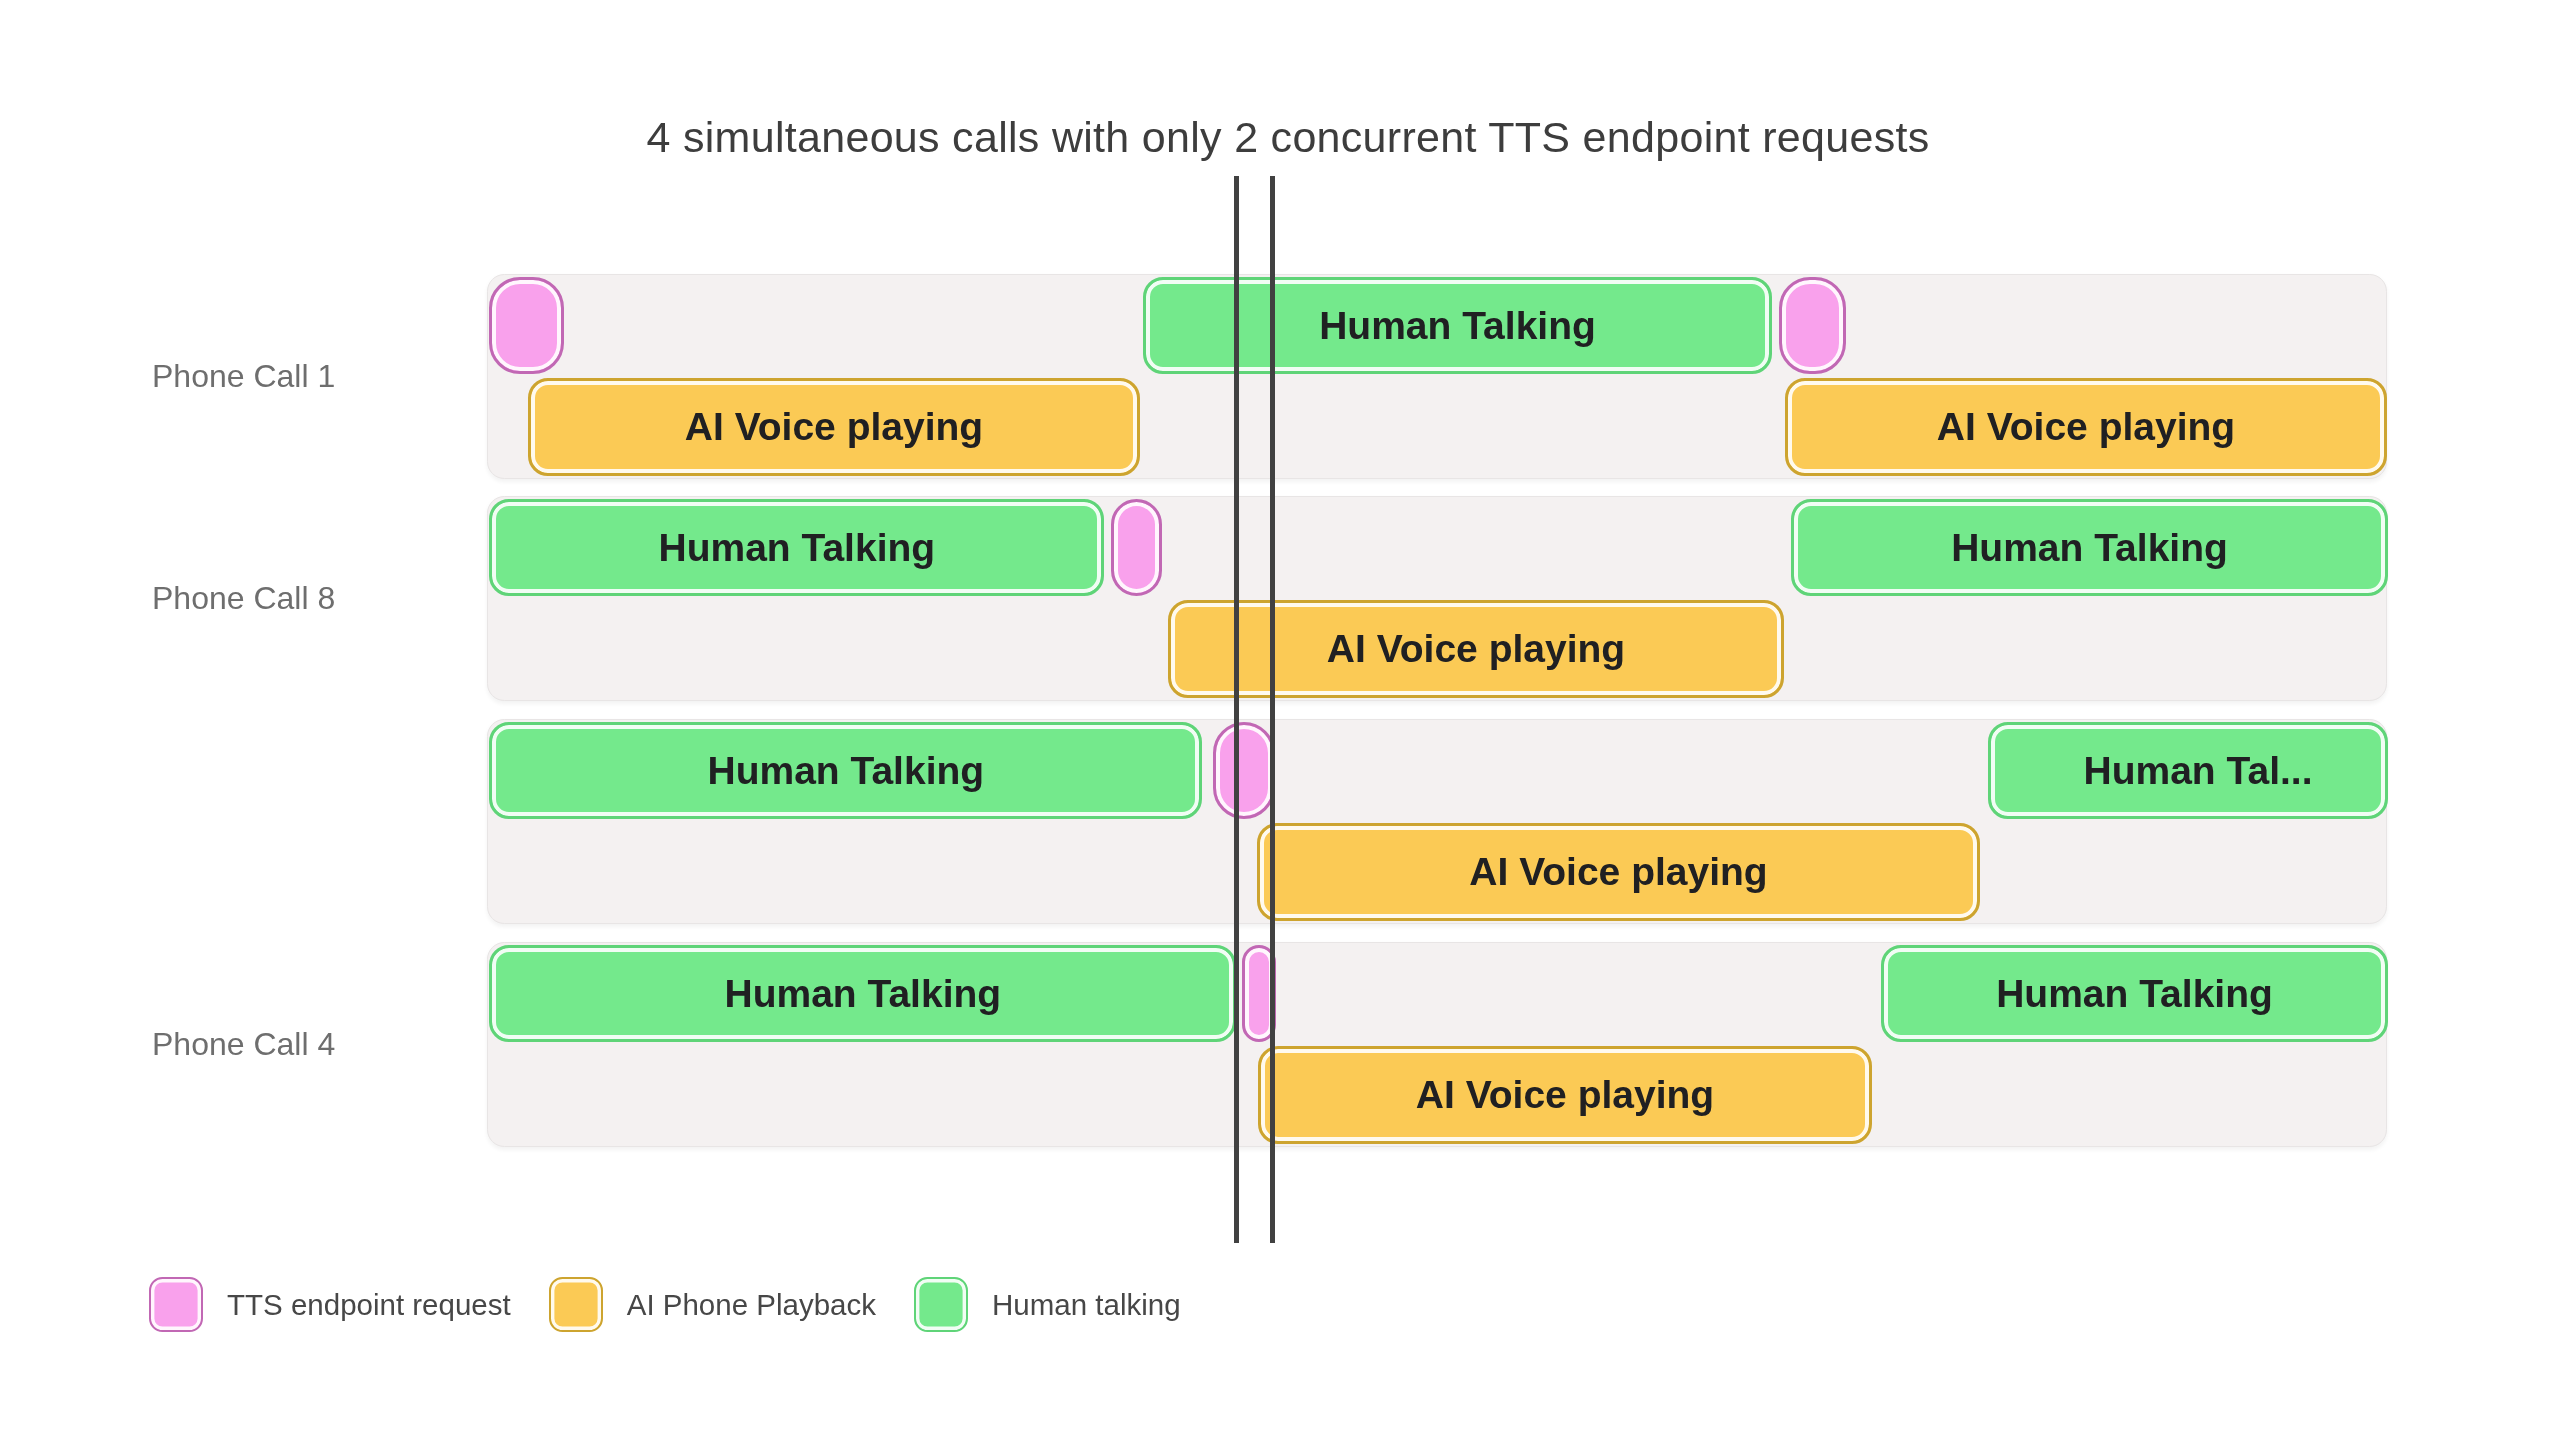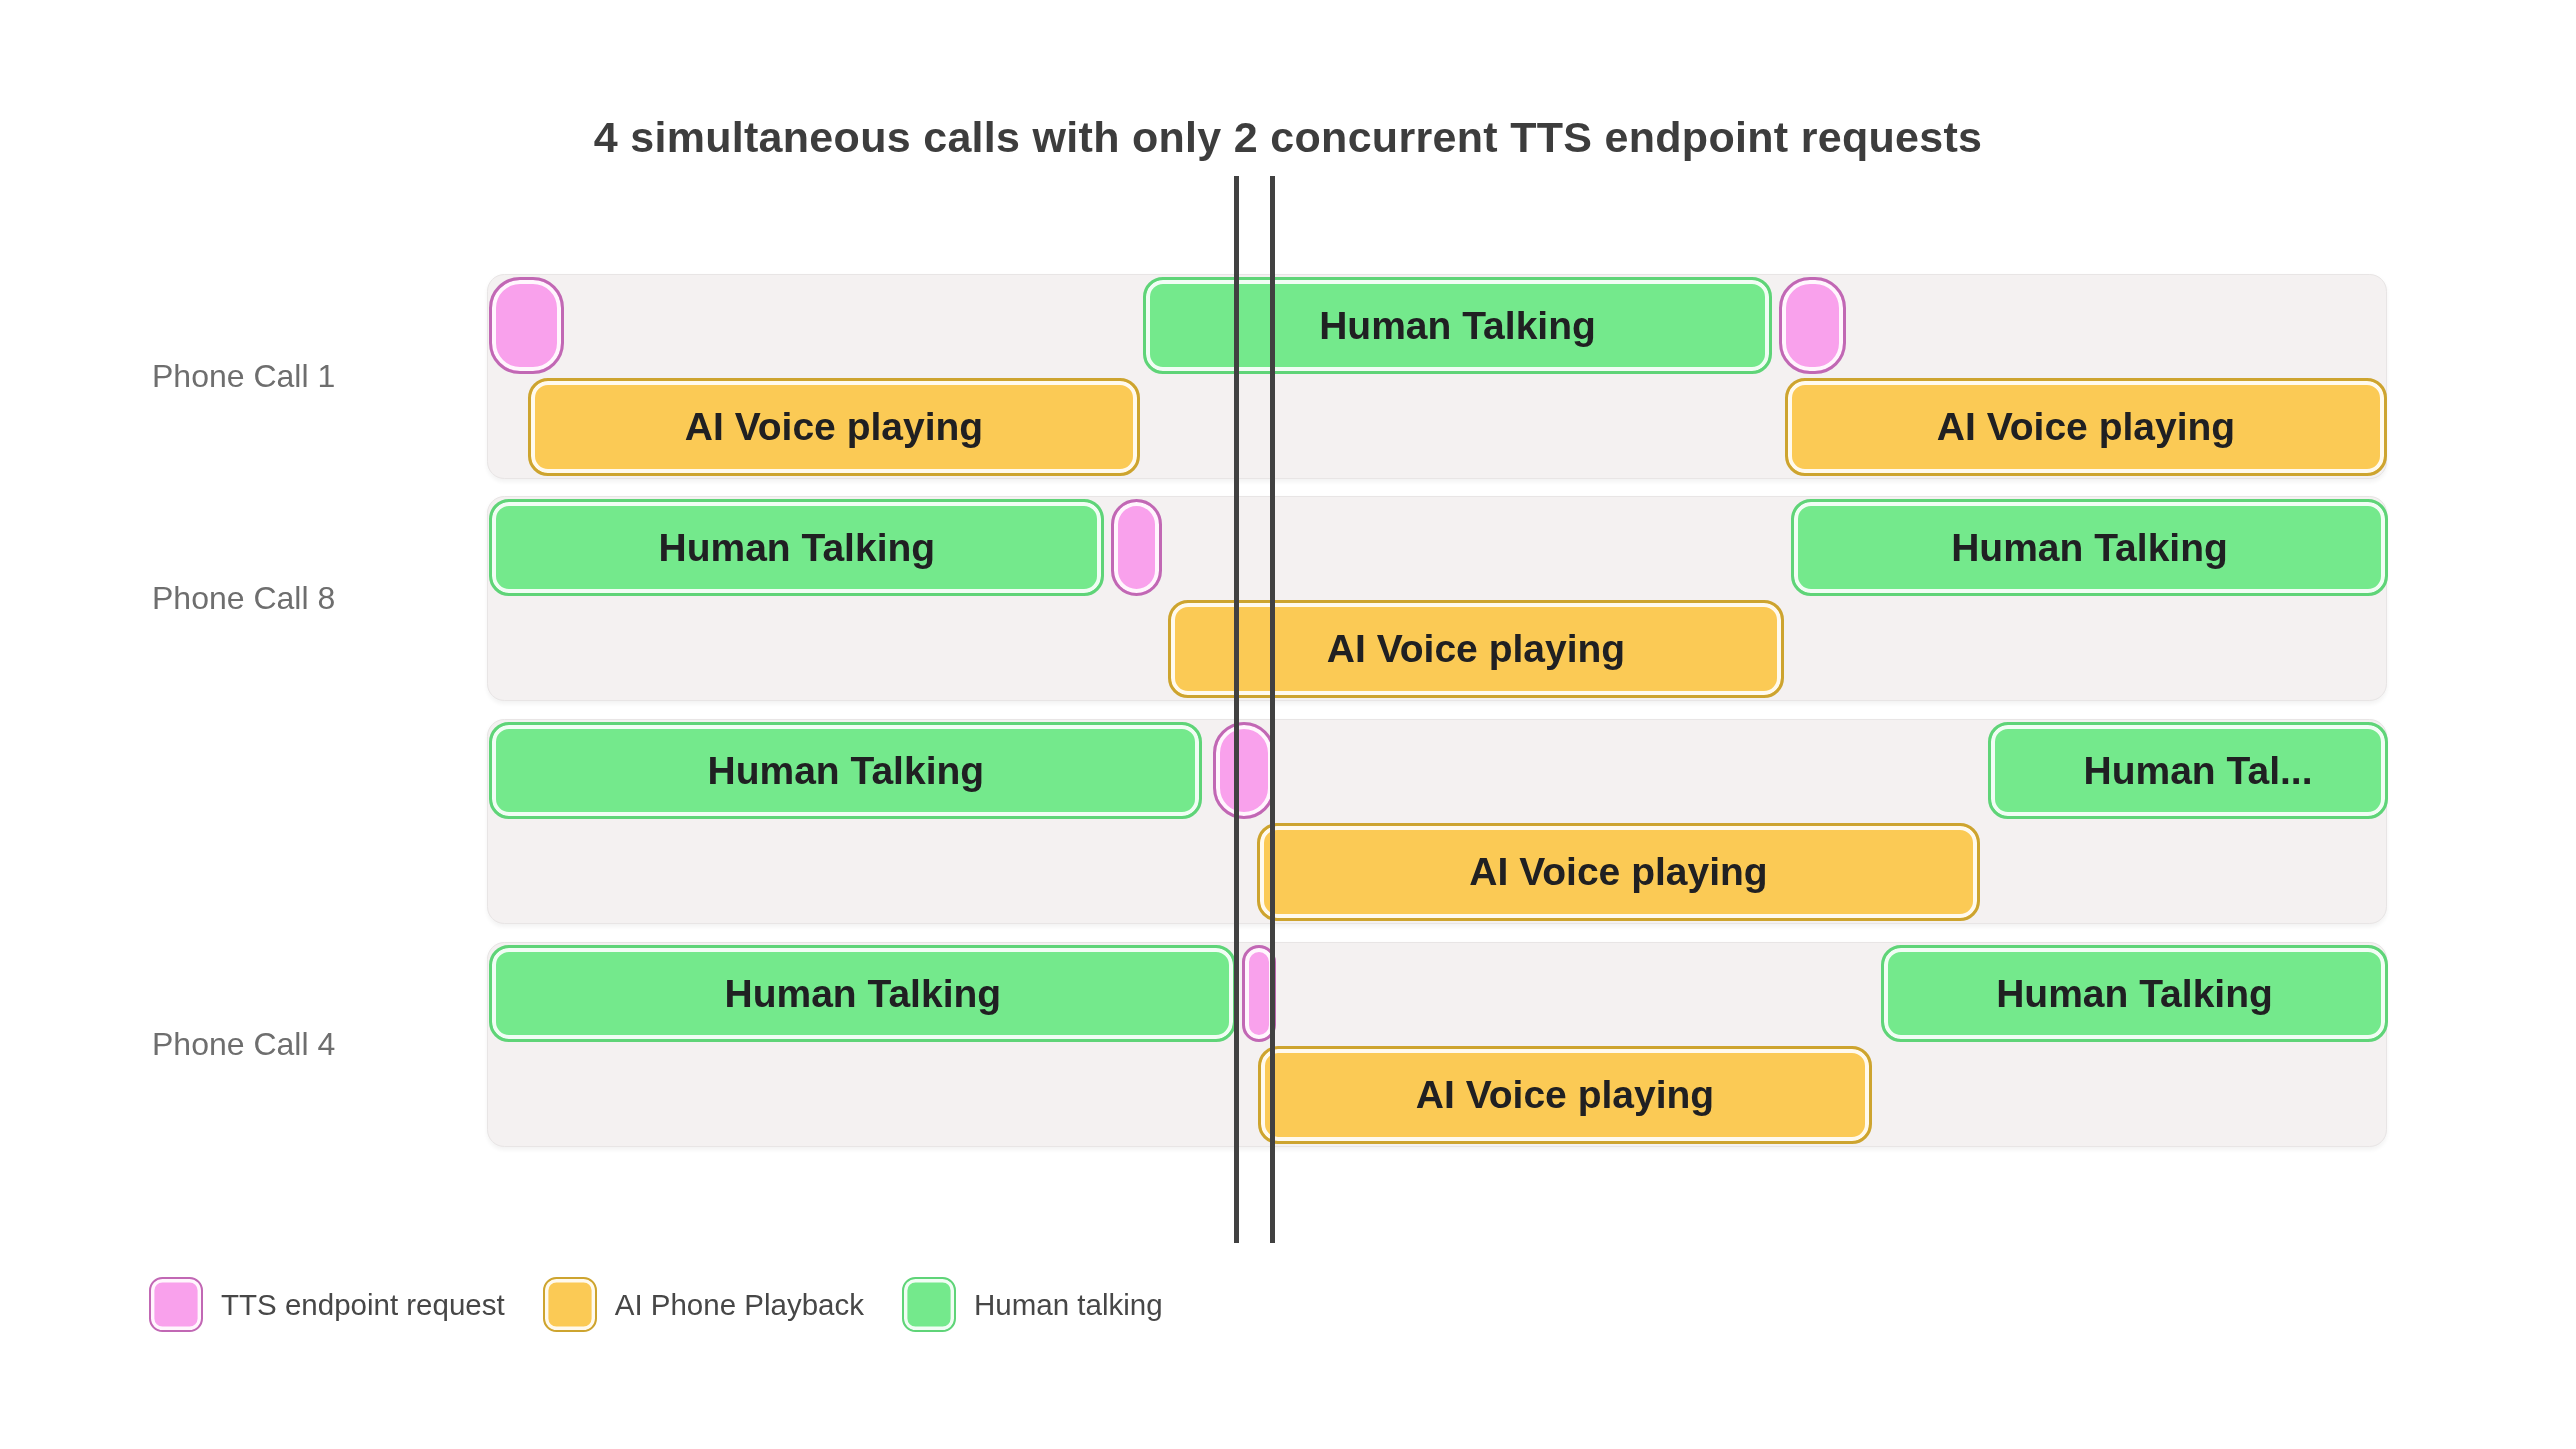--- a/index.html
+++ b/index.html
@@ -15,21 +15,21 @@
     background: #ffffff;
     overflow: hidden;
   }
   .title {
     position: absolute;
     top: 113px;
     left: 0;
     width: 2576px;
     text-align: center;
     font-size: 43px;
-    font-weight: 700;
+    font-weight: 400;
     color: var(--title-text, #3d3d3d);
     letter-spacing: 0.3px;
   }
   
   .row-track {
     position: absolute;
     left: 487px;
     width: 1900px;
     height: 205px;
     background: var(--row-bg, #f4f1f1);
@@ -96,21 +96,21 @@
     position: absolute;
     left: 149px;
     top: 1277px;
     display: flex;
     align-items: center;
     column-gap: 38px;
   }
   .legend-item {
     display: flex;
     align-items: center;
-    column-gap: 18px;
+    column-gap: 24px;
   }
   .legend-swatch {
     width: 54px;
     height: 55px;
     border-radius: 13.4px;
     box-sizing: border-box;
     box-shadow: inset 0 0 0 3.4px rgba(255,255,255,0.9);
   }
   .legend-swatch.tts   { background: var(--tts-fill);   border: 2.7px solid var(--tts-border); }
   .legend-swatch.ai    { background: var(--ai-fill);    border: 2.7px solid var(--ai-border); }

